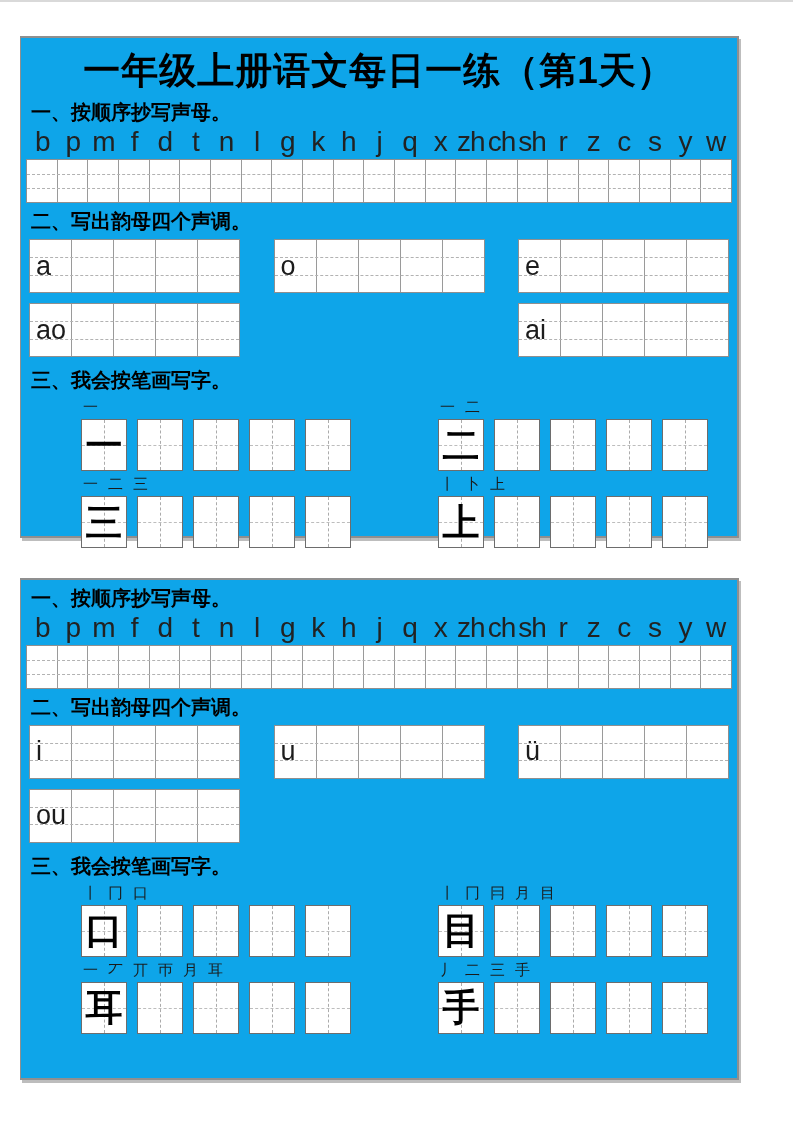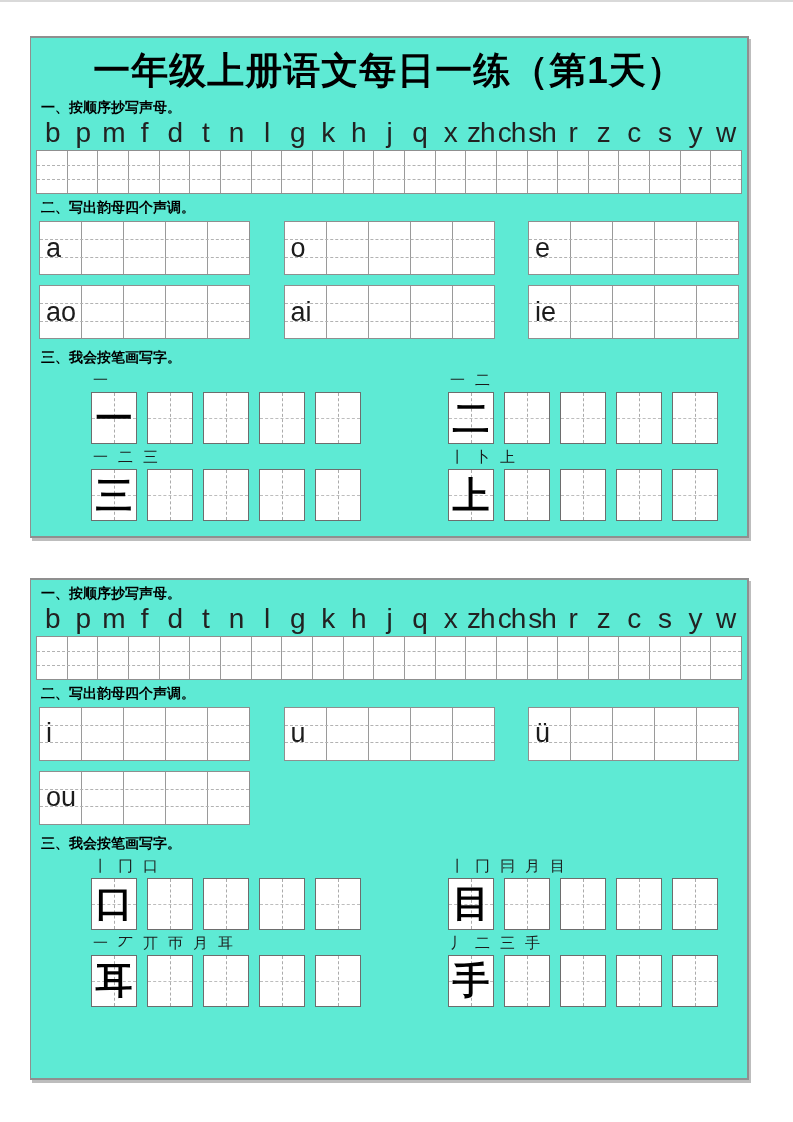--- a/index.html
+++ b/index.html
@@ -1,30 +1,30 @@
 <!DOCTYPE html>
 <html><head>
 <meta charset="utf-8">
 <style>
   html,body{margin:0;padding:0;background:#ffffff;}
   body{width:793px;height:1122px;font-family:"Liberation Sans",sans-serif;color:#111;}
   .page{position:relative;width:793px;height:1122px;background:#fff;overflow:hidden;border-top:2px solid #d9d9d9;}
   .card{
-    position:absolute;left:30px;width:719px;height:502px;
-    background:#5eead4;border:2px solid #8f8f8f;border-left:1px solid #8f8f8f;
+    position:absolute;left:20px;width:719px;height:502px;
+    background:#0ea5e9;border:2px solid #8f8f8f;border-left:1px solid #8f8f8f;
     box-shadow:2px 3px 0 #bdbdbd;box-sizing:border-box;
   }
   .card.day0{top:34px;}
   .card.day1{top:576px;}
   .title{
     margin:10px 0 0;text-align:center;font-size:37px;font-weight:700;
     letter-spacing:1px;font-family:"Liberation Sans",sans-serif;line-height:1.25;color:#000;
   }
   .sec-label{
-    margin:5px 8px 1px 10px;font-size:14px;font-weight:700;
+    margin:5px 8px 1px 10px;font-size:20px;font-weight:700;
     font-family:Liberation Mono, monospace;color:#000;
   }
   .letters{display:grid;grid-template-columns:repeat(23,1fr);margin:1px 6px 0;}
   .letter{
     text-align:center;font-size:28px;font-weight:300;color:#222;
     line-height:1.1;white-space:nowrap;letter-spacing:-1px;
   }
   .strip{position:relative;margin:1px 5px 0;height:44px;border:1px solid #8f8f8f;background:#fff;box-sizing:border-box;}
   .strip-cols{display:flex;height:100%;}
   .scol{flex:1;border-right:1px solid #9a9a9a;}
@@ -177,33 +177,20 @@
                 <span class="vletter">ai</span>
               </div>
               <div class="vcol"></div>
               <div class="vcol"></div>
               <div class="vcol"></div>
               <div class="vcol"></div>
             </div>
             <div class="hline" style="top: 33.3%; position: absolute;"></div>
             <div class="hline" style="top: 66.6%; position: absolute;"></div>
           </div>
-          <div class="vgrid">
-            <div class="vcols">
-              <div class="vcol">
-                <span class="vletter">ie</span>
-              </div>
-              <div class="vcol"></div>
-              <div class="vcol"></div>
-              <div class="vcol"></div>
-              <div class="vcol"></div>
-            </div>
-            <div class="hline" style="top: 33.3%; position: absolute;"></div>
-            <div class="hline" style="top: 66.6%; position: absolute;"></div>
-          </div>
         </div>
       </div>
     <div class="sec-label">三、我会按笔画写字。</div>
     <div class="cgroups">
         <div class="cgroup">
           <div class="strokes">
             <span>一</span>
           </div>
           <div class="sqrow">
             <div class="square">

